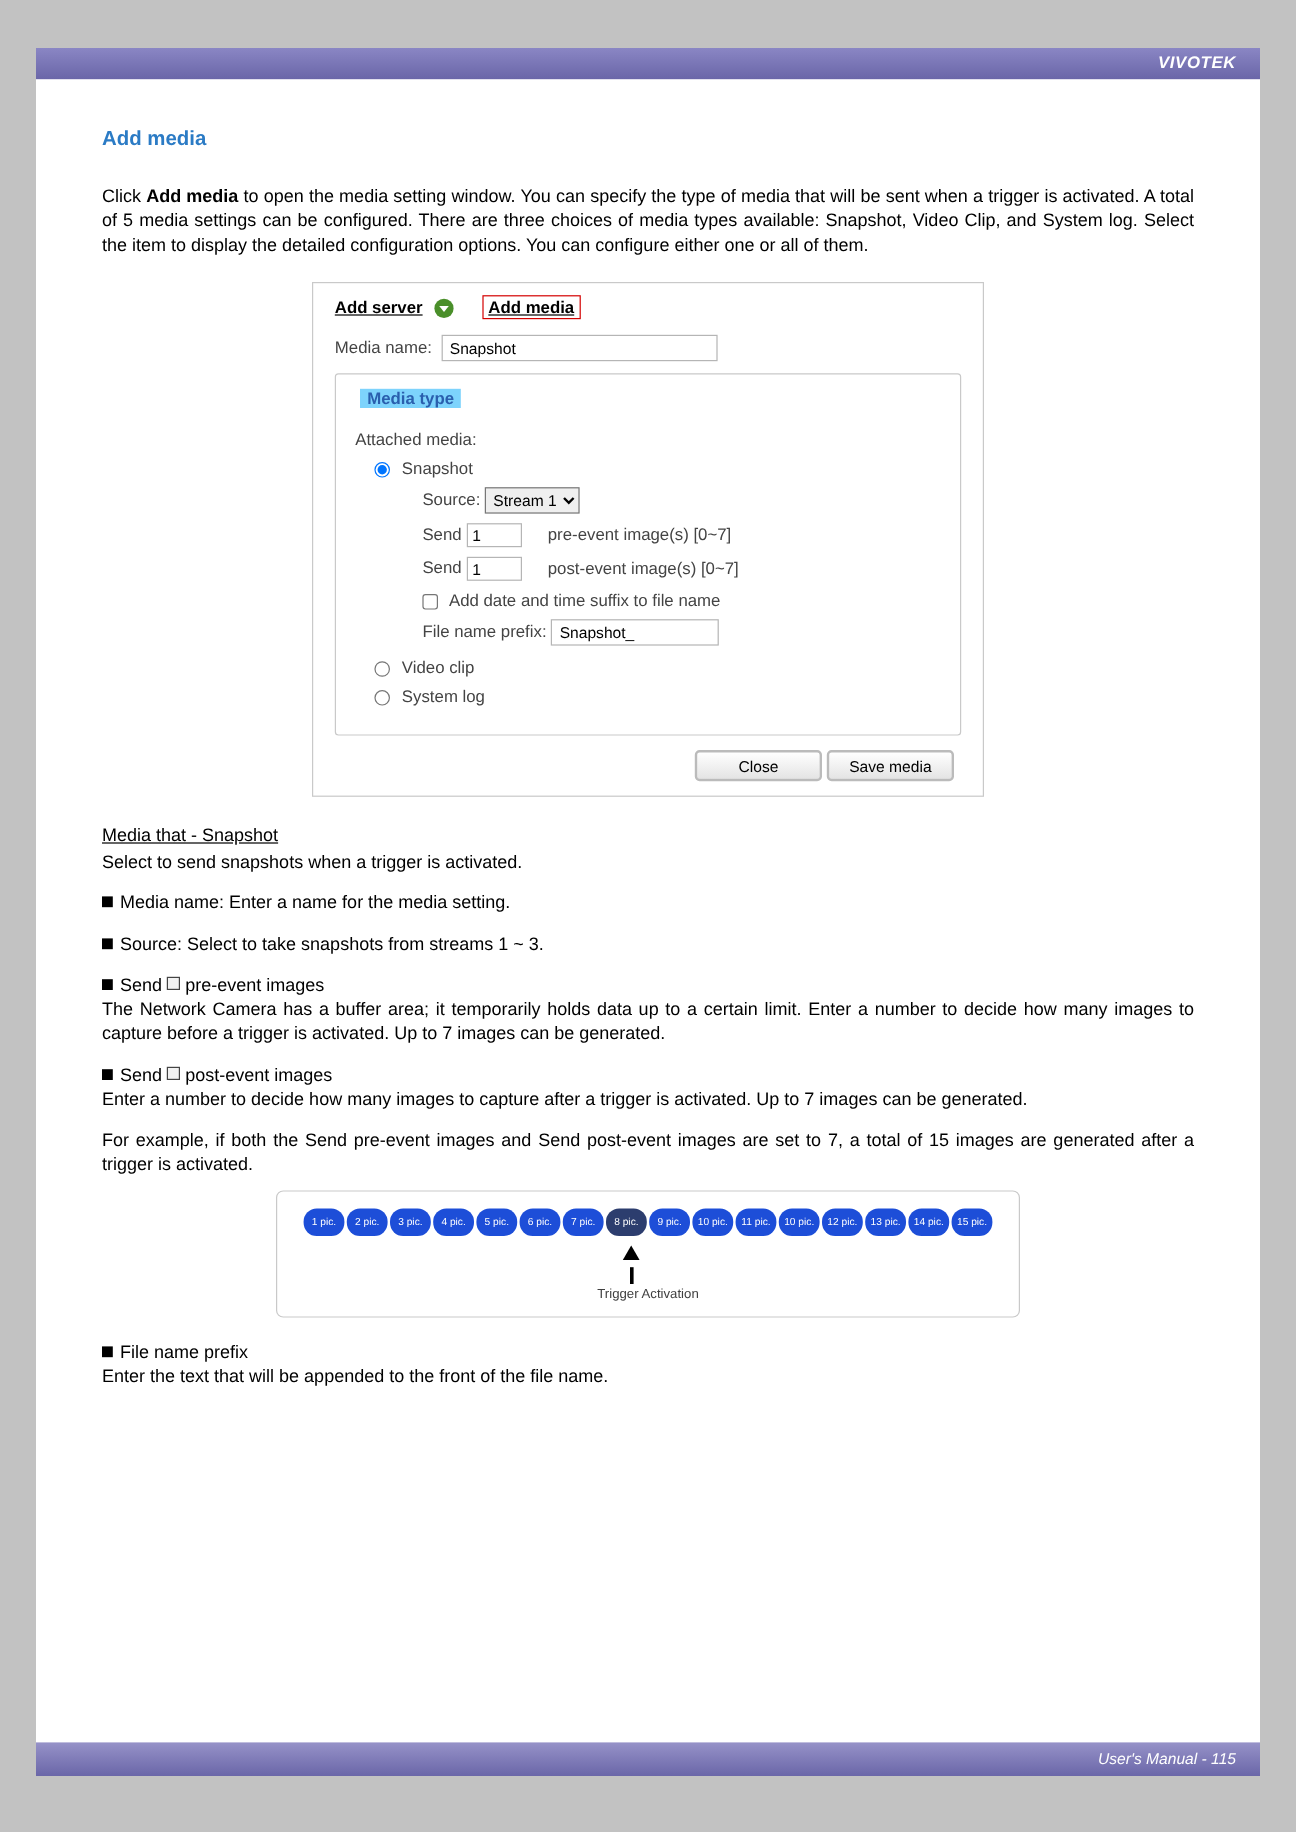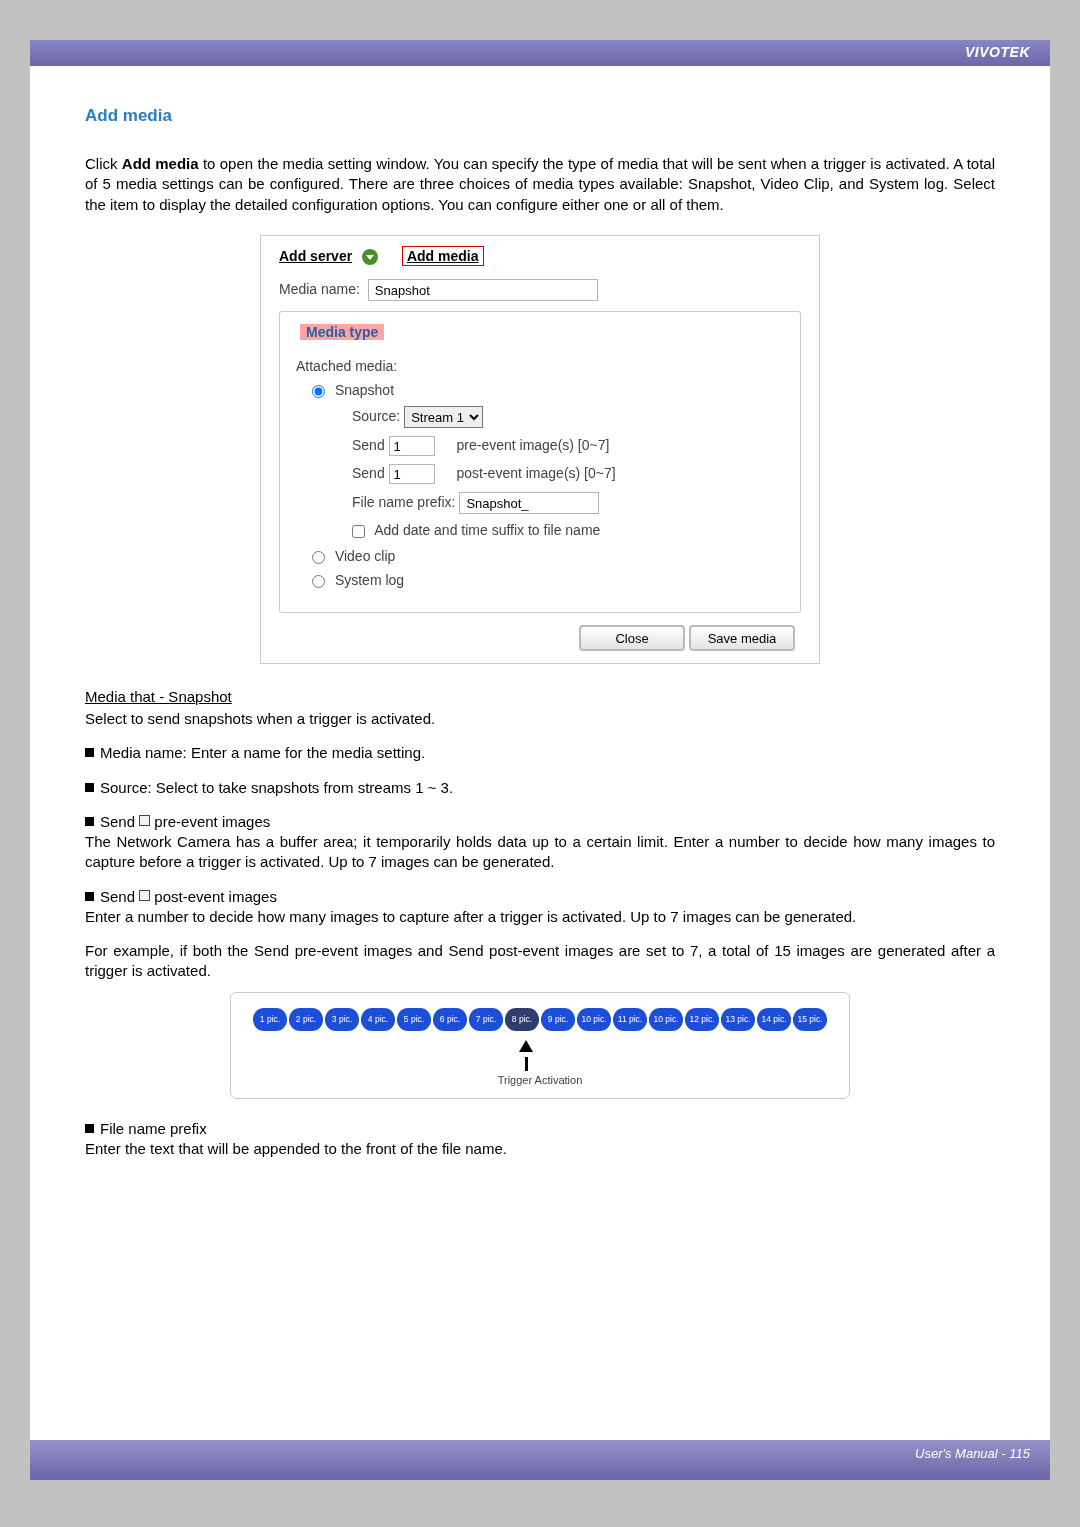--- a/index.html
+++ b/index.html
@@ -93,21 +93,21 @@
   .fieldset {
     border: 1px solid #c9c9c9;
     border-radius: 3px;
     padding: 12px 16px 16px 16px;
     margin-bottom: 12px;
   }
   .legend {
     color: #2a5fae;
     font-weight: bold;
     margin: -22px 0 10px 4px;
-    background: #fca5a5;
+    background: #7dd3fc;
     display: inline-block;
     padding: 0 6px;
     font-size: 14px;
     text-align: center;
   }
   .sub { margin: 8px 0 4px 0; }
   .radio-row { margin: 8px 0 8px 16px; }
   .radio-row input[type=radio] { vertical-align: middle; margin-right: 6px; }
   .indent { margin-left: 56px; margin-top: 8px; }
   .select {
@@ -172,21 +172,21 @@
     border-left: 7px solid transparent;
     border-right: 7px solid transparent;
     border-bottom: 12px solid #000;
     position: relative;
   }
   .arrow-stem { width: 3px; height: 14px; background: #000; margin: 0 auto; }
   .trigger-label { font-size: 11px; color: #404040; margin-top: 2px; text-align: center; }
   .footer-band {
     position: absolute;
     bottom: 0; left: 0; right: 0;
-    height: 40px;
+    height: 28px;
     background: linear-gradient(to bottom, #9692c8 0%, #6a66a8 100%);
     text-align: right;
     color: #fff;
     font-style: italic;
     font-size: 13px;
     padding: 6px 20px 0 0;
   }
 </style>
 </head>
 <body>
@@ -235,27 +235,27 @@
           <span style="margin-left:18px">pre-event image(s) [0~7]</span>
         </div>
 
         <div class="indent">
           <span>Send</span>
           <input type="text" class="small-in" value="1" style="">
           <span style="margin-left:18px">post-event image(s) [0~7]</span>
         </div>
 
         <div class="indent">
+          <input type="checkbox" class="chk" style="">
+          <span>Add date and time suffix to file name</span>
+        </div>
+
+        <div class="indent">
           <span>File name prefix:</span>
           <input type="text" class="text-input" style="width: 140px;" value="Snapshot_">
-        </div>
-
-        <div class="indent">
-          <input type="checkbox" class="chk" style="">
-          <span>Add date and time suffix to file name</span>
         </div>
 
         <div class="radio-row" style="margin-top:10px">
           <input type="radio" style="">
           <span>Video clip</span>
         </div>
         <div class="radio-row">
           <input type="radio" style="">
           <span>System log</span>
         </div>

